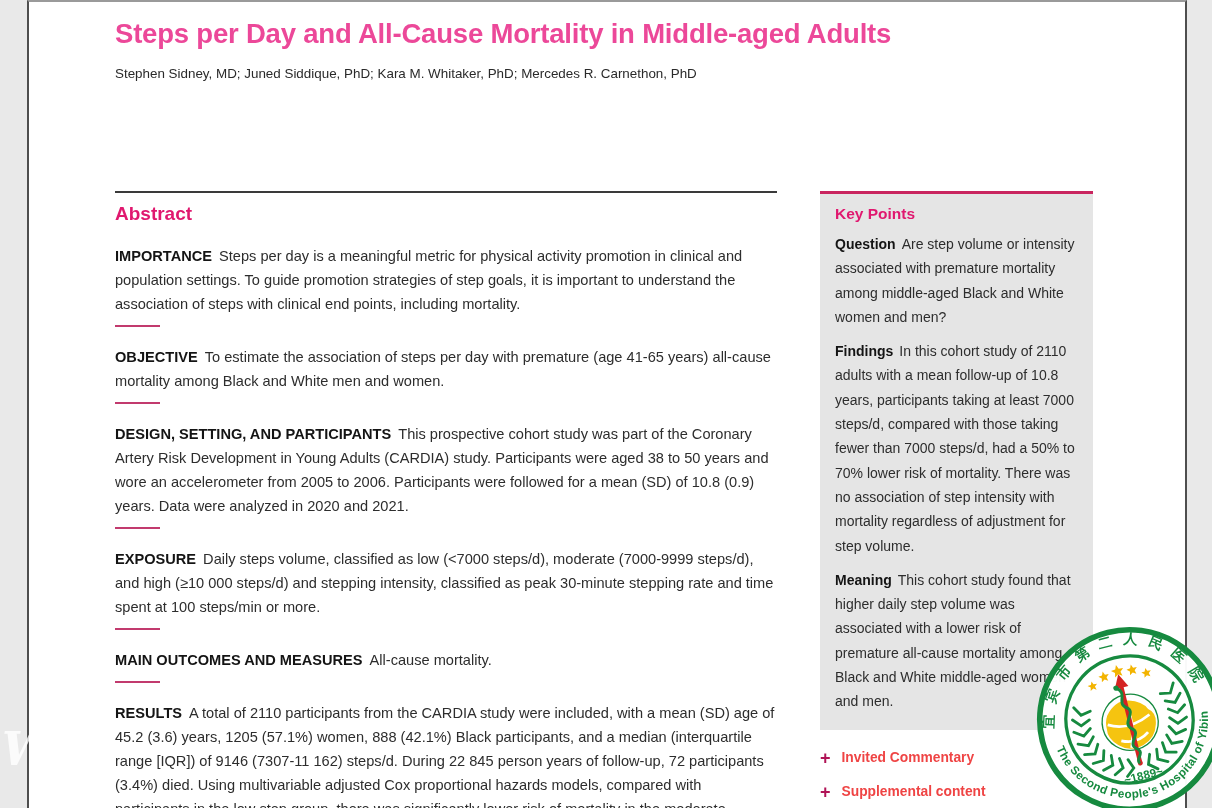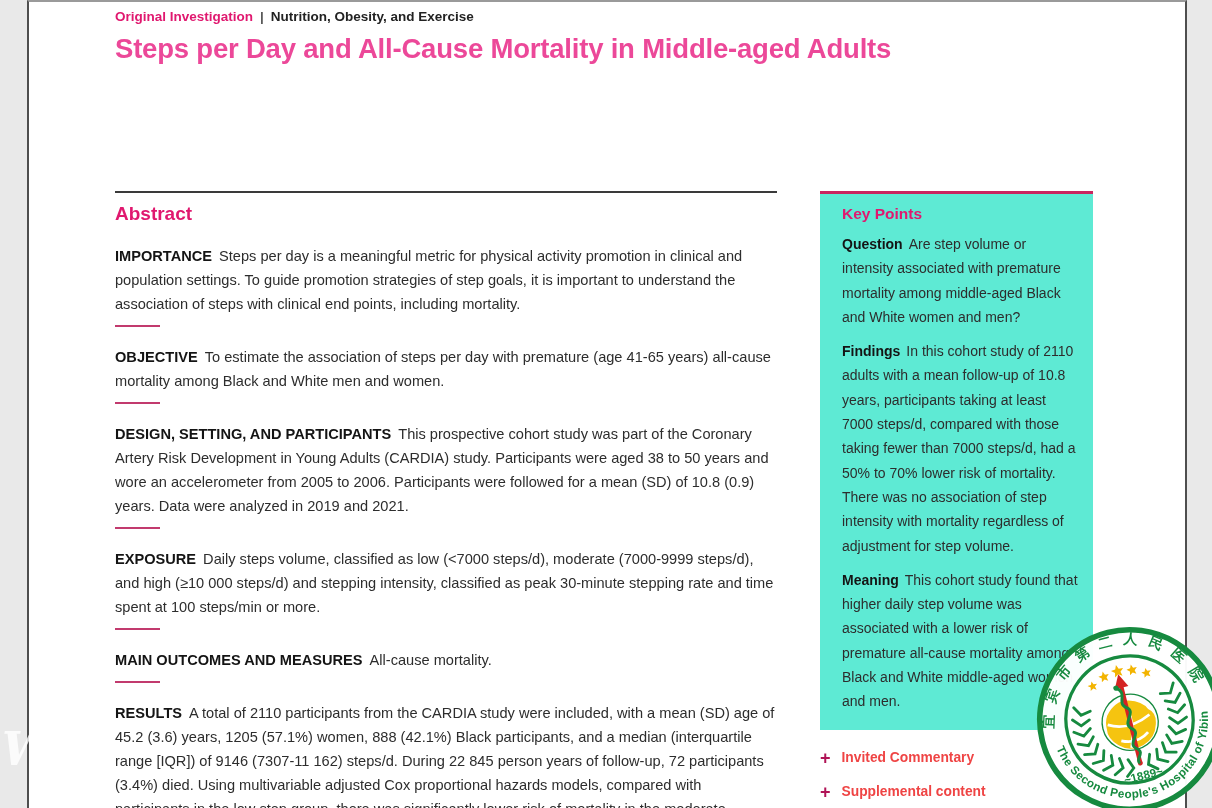--- a/index.html
+++ b/index.html
@@ -23,21 +23,21 @@
   .authors{margin-top:13px;font-size:13.4px;line-height:20px;color:#2a2a2a;}
   
   .leftcol{position:absolute;left:86px;top:189px;width:662px;}
   .toprule{border-top:2px solid #3a3a3a;height:0;}
   .abstract-h{margin:10px 0 19px 0;font-size:19px;font-weight:bold;color:#e0186f;}
   .sec{font-size:14.6px;line-height:24px;color:#2d2d2d;margin:0 0 9px 0;}
   .sec .lbl{font-weight:bold;color:#141414;margin-right:7px;text-align:center;}
   .sec.ruled::before{content:"";display:block;width:45px;border-top:2px solid #c23a6e;margin:0 0 18px 0;}
   
   .rightcol{position:absolute;left:791px;top:189px;width:273px;}
-  .kp-box{border-top:3px solid #c9255f;background:#5eead4;padding:9px 14px 14px 22px;box-sizing:border-box;}
+  .kp-box{border-top:3px solid #c9255f;background:#e5e5e5;padding:9px 14px 14px 15px;box-sizing:border-box;}
   .kp-h{font-size:15.5px;font-weight:bold;color:#e0186f;margin:2px 0 9px 0;}
   .kp-p{font-size:14px;line-height:24.3px;color:#2d2d2d;margin:0 0 10px 0;}
   .kp-p:last-child{margin-bottom:2px;}
   .kp-p .lbl{font-weight:bold;color:#141414;margin-right:6px;}
   .link-row{display:flex;align-items:center;gap:11px;margin-top:19px;cursor:pointer;}
   .link-row + .link-row{margin-top:16px;}
   .plus{color:#b01356;font-weight:bold;font-size:18px;line-height:1;}
   .link-label{color:#ef4444;font-weight:bold;font-size:13.8px;}
   
   .watermark{
@@ -49,42 +49,40 @@
     position:absolute;left:1036px;top:626px;width:187px;height:187px;z-index:9;
     transform:rotate(-14deg);
   }
 </style>
 </head>
 <body>
 
 <div class="page">
 
   <div class="header">
-    <div class="eyebrow">
-      <span class="cat">Original Investigation</span><span class="sep">|</span><span class="topic">Nutrition, Obesity, and Exercise</span>
-    </div>
     <div class="title">
       <div>Steps per Day and All-Cause Mortality in Middle-aged Adults</div>
     </div>
     <div class="authors">
+      <div>Stephen Sidney, MD; Juned Siddique, PhD; Kara M. Whitaker, PhD; Mercedes R. Carnethon, PhD</div>
     </div>
   </div>
 
   <div class="leftcol">
     <div class="toprule"></div>
     <div class="abstract-h">Abstract</div>
 
     <p class="sec">
       <span class="lbl">IMPORTANCE</span><span>Steps per day is a meaningful metric for physical activity promotion in clinical and population settings. To guide promotion strategies of step goals, it is important to understand the association of steps with clinical end points, including mortality.</span>
     </p>
     <p class="sec ruled">
       <span class="lbl">OBJECTIVE</span><span>To estimate the association of steps per day with premature (age 41-65 years) all-cause mortality among Black and White men and women.</span>
     </p>
     <p class="sec ruled">
-      <span class="lbl">DESIGN, SETTING, AND PARTICIPANTS</span><span>This prospective cohort study was part of the Coronary Artery Risk Development in Young Adults (CARDIA) study. Participants were aged 38 to 50 years and wore an accelerometer from 2005 to 2006. Participants were followed for a mean (SD) of 10.8 (0.9) years. Data were analyzed in 2019 and 2021.</span>
+      <span class="lbl">DESIGN, SETTING, AND PARTICIPANTS</span><span>This prospective cohort study was part of the Coronary Artery Risk Development in Young Adults (CARDIA) study. Participants were aged 38 to 50 years and wore an accelerometer from 2005 to 2006. Participants were followed for a mean (SD) of 10.8 (0.9) years. Data were analyzed in 2020 and 2021.</span>
     </p>
     <p class="sec ruled">
       <span class="lbl">EXPOSURE</span><span>Daily steps volume, classified as low (&lt;7000 steps/d), moderate (7000-9999 steps/d), and high (≥10 000 steps/d) and stepping intensity, classified as peak 30-minute stepping rate and time spent at 100 steps/min or more.</span>
     </p>
     <p class="sec ruled">
       <span class="lbl">MAIN OUTCOMES AND MEASURES</span><span>All-cause mortality.</span>
     </p>
     <p class="sec ruled">
       <span class="lbl">RESULTS</span><span>A total of 2110 participants from the CARDIA study were included, with a mean (SD) age of 45.2 (3.6) years, 1205 (57.1%) women, 888 (42.1%) Black participants, and a median (interquartile range [IQR]) of 9146 (7307-11 162) steps/d. During 22 845 person years of follow-up, 72 participants (3.4%) died. Using multivariable adjusted Cox proportional hazards models, compared with participants in the low step group, there was significantly lower risk of mortality in the moderate</span>
     </p>

